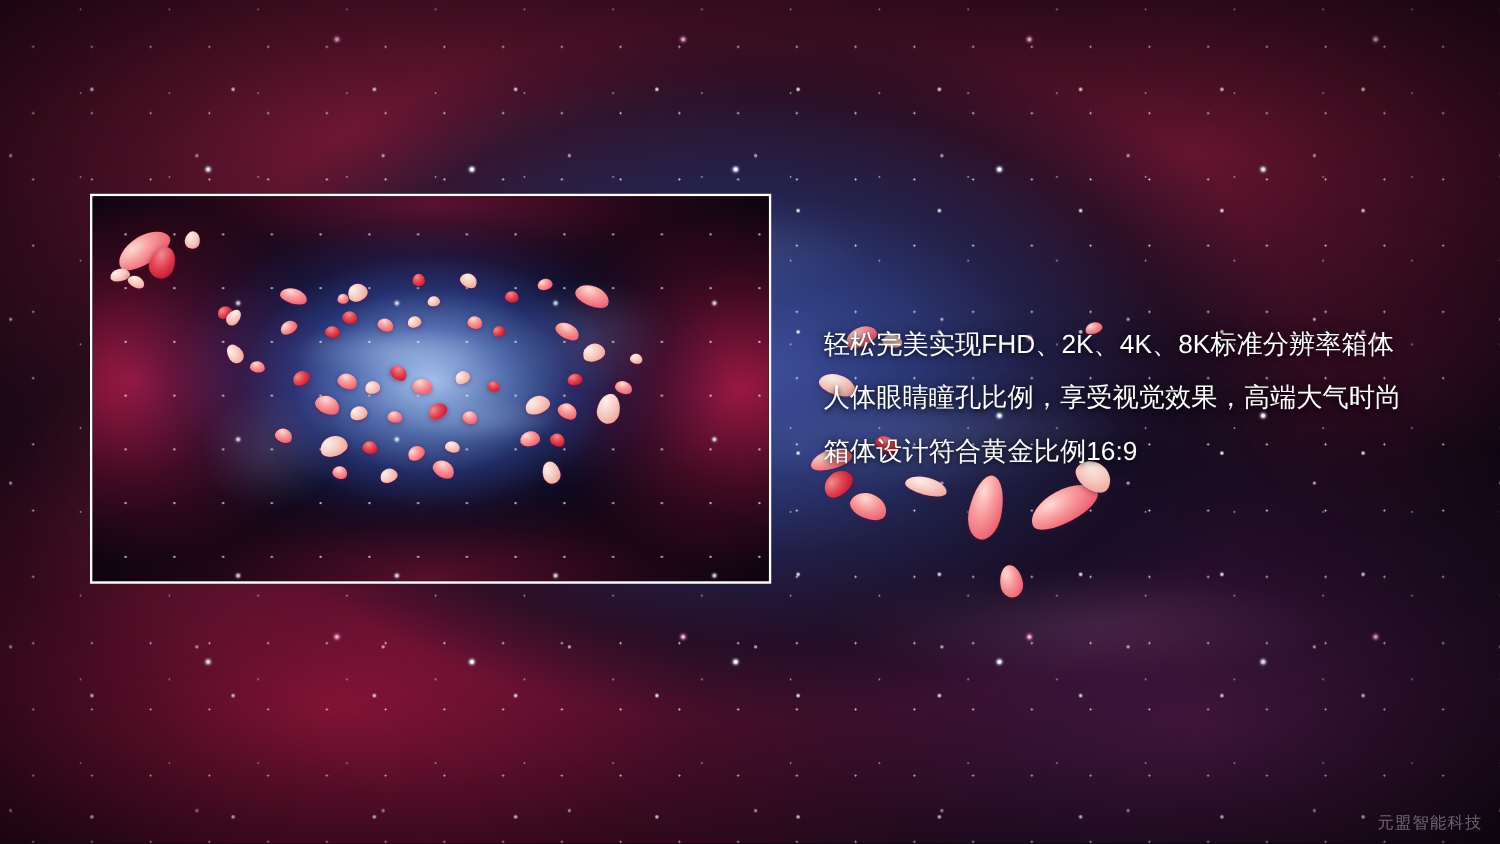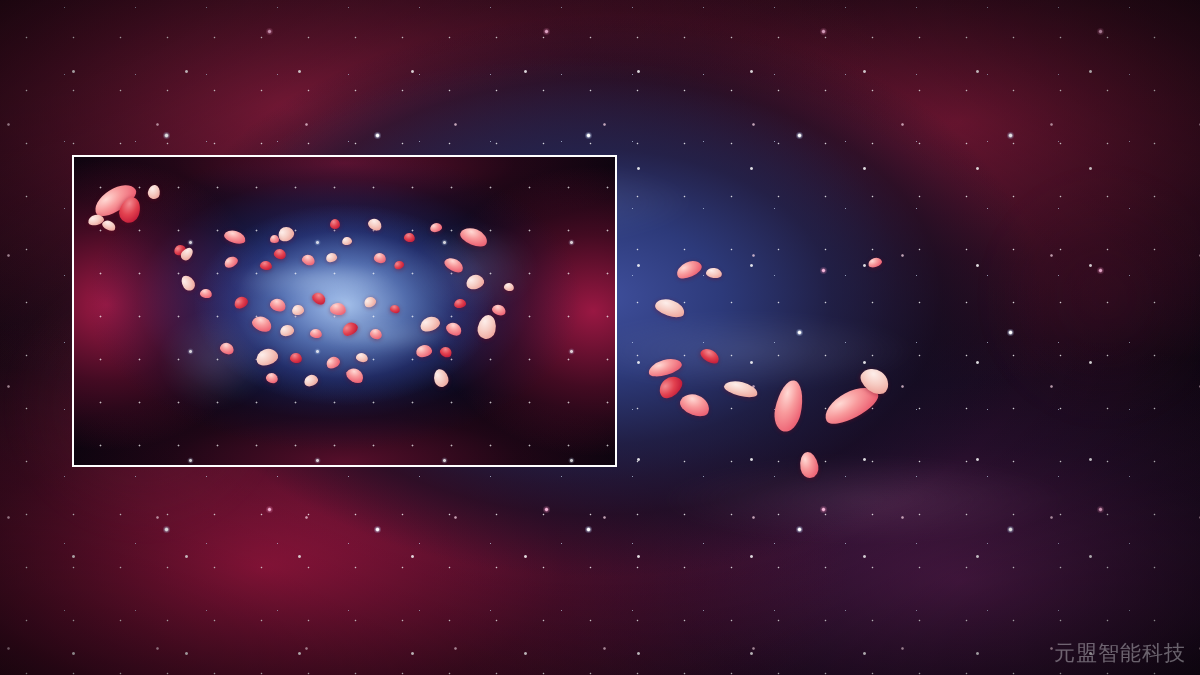--- a/index.html
+++ b/index.html
@@ -157,21 +157,21 @@
     line-height: 43px;
     white-space: pre;
     text-shadow: 0 1px 4px rgba(0,0,0,0.8), 0 0 12px rgba(0,0,0,0.55);
   }
 
   
   #watermark {
     position: absolute;
     right: 14px;
     bottom: 8px;
-    font-size: 21px;
+    font-size: 13px;
     letter-spacing: 1px;
     color: rgba(225,225,228,0.42);
   }
 </style>
 </head>
 <body>
 
 <div id="slide">
 
   <div class="bg-layer" id="bg-base"></div>
@@ -255,16 +255,21 @@
         <div class="petal" style="left: 192px; top: 216px; width: 12px; height: 10px; transform: rotate(18deg); background: radial-gradient(at 34% 26%, rgb(255, 217, 212) 0%, rgb(248, 154, 156) 38%, rgb(238, 104, 120) 74%, rgb(217, 74, 98) 100%); box-shadow: rgba(120, 10, 35, 0.45) 0px 1px 4px;"></div>
         <div class="petal" style="left: 230px; top: 218px; width: 14px; height: 11px; transform: rotate(-22deg); background: radial-gradient(at 32% 28%, rgb(253, 238, 234) 0%, rgb(246, 205, 196) 42%, rgb(239, 169, 160) 78%, rgb(224, 142, 136) 100%); box-shadow: rgba(120, 10, 35, 0.45) 0px 1px 4px;"></div>
         <div class="petal" style="left: 272px; top: 212px; width: 18px; height: 13px; transform: rotate(30deg); background: radial-gradient(at 34% 26%, rgb(255, 217, 212) 0%, rgb(248, 154, 156) 38%, rgb(238, 104, 120) 74%, rgb(217, 74, 98) 100%); box-shadow: rgba(120, 10, 35, 0.45) 0px 1px 4px;"></div>
         <div class="petal" style="left: 360px; top: 212px; width: 14px; height: 18px; transform: rotate(-16deg); background: radial-gradient(at 32% 28%, rgb(253, 238, 234) 0%, rgb(246, 205, 196) 42%, rgb(239, 169, 160) 78%, rgb(224, 142, 136) 100%); box-shadow: rgba(120, 10, 35, 0.45) 0px 1px 4px;"></div>
         <div class="petal" style="left: 418px; top: 148px; width: 14px; height: 10px; transform: rotate(20deg); background: radial-gradient(at 34% 26%, rgb(255, 217, 212) 0%, rgb(248, 154, 156) 38%, rgb(238, 104, 120) 74%, rgb(217, 74, 98) 100%); box-shadow: rgba(120, 10, 35, 0.45) 0px 1px 4px;"></div>
         <div class="petal" style="left: 380px; top: 142px; width: 12px; height: 9px; transform: rotate(-8deg); background: radial-gradient(at 36% 28%, rgb(242, 138, 144) 0%, rgb(226, 65, 79) 44%, rgb(196, 28, 57) 80%, rgb(156, 15, 40) 100%); box-shadow: rgba(120, 10, 35, 0.45) 0px 1px 4px;"></div>
         <div class="petal" style="left: 430px; top: 126px; width: 10px; height: 8px; transform: rotate(12deg); background: radial-gradient(at 32% 28%, rgb(253, 238, 234) 0%, rgb(246, 205, 196) 42%, rgb(239, 169, 160) 78%, rgb(224, 142, 136) 100%); box-shadow: rgba(120, 10, 35, 0.45) 0px 1px 4px;"></div>
       </div>
   </div>
 
+  <div id="body-text">
+    <div class="body-line">轻松完美实现FHD、2K、4K、8K标准分辨率箱体</div>
+    <div class="body-line">人体眼睛瞳孔比例，享受视觉效果，高端大气时尚</div>
+    <div class="body-line">箱体设计符合黄金比例16:9</div>
+  </div>
 
   <div id="watermark">元盟智能科技</div>
 
 </div>
 
 </body></html>

